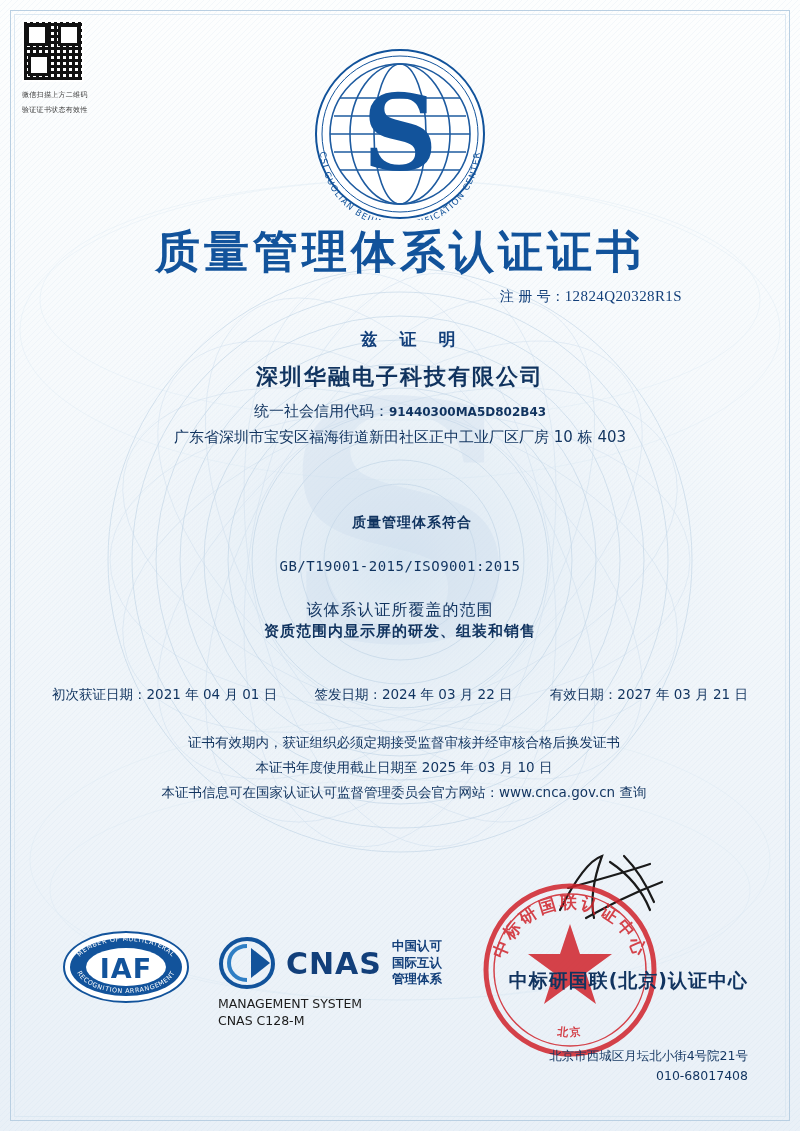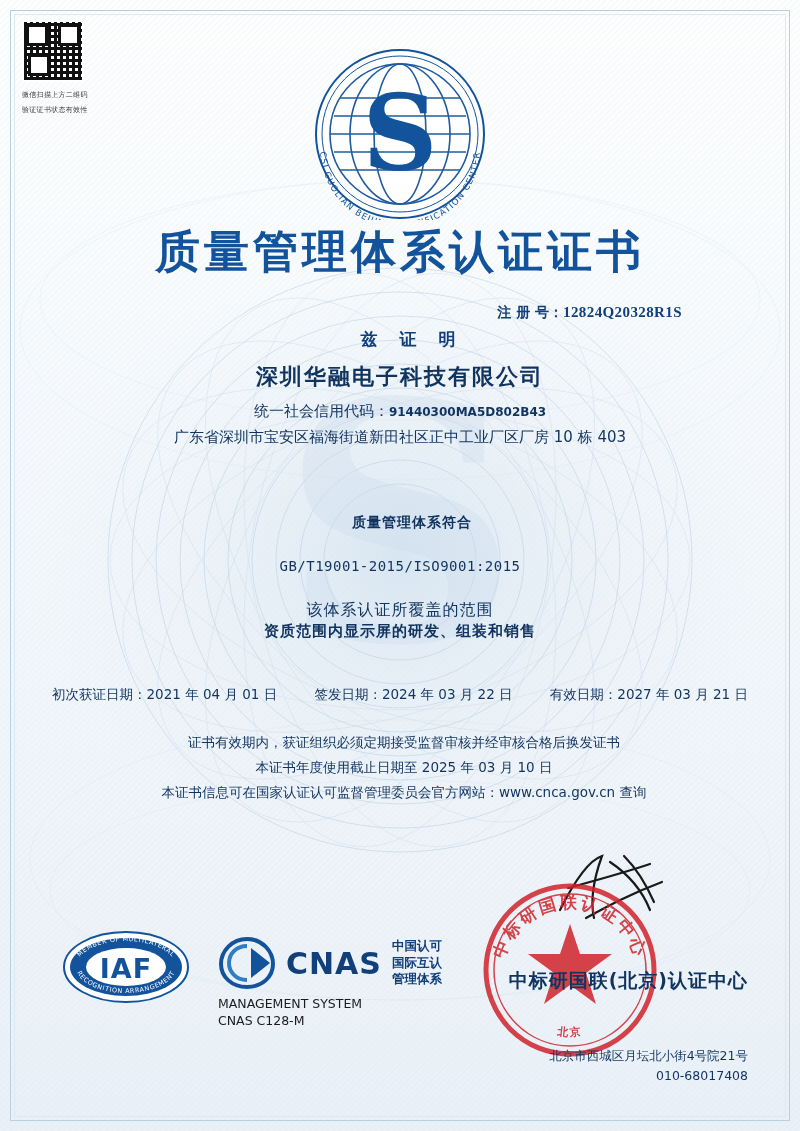--- a/index.html
+++ b/index.html
@@ -55,23 +55,23 @@
   .emblem{position:absolute;left:50%;top:48px;transform:translateX(-50%);width:232px;height:172px;}
 
   
   .title{
     position:absolute;left:0;right:0;top:222px;text-align:center;
     font-family:"DejaVu Sans", sans-serif;
     font-weight:bold;
     font-size:45px;letter-spacing:4px;color:#12539b;
   }
   .reg-no{
-    position:absolute;right:118px;top:304px;
-    font-family:"DejaVu Sans", sans-serif;
-    font-size:14px;color:#123f7a;font-weight:bold;
+    position:absolute;right:118px;top:288px;
+    font-family:"DejaVu Sans", sans-serif;
+    font-size:14px;color:#123f7a;
   }
   .reg-no .num{font-family:"Liberation Serif", serif;font-size:15px;letter-spacing:.4px;}
 
   .hereby{
     position:absolute;left:0;right:0;top:328px;text-align:center;
     font-family:"DejaVu Sans", sans-serif;
     font-weight:bold;font-size:17px;letter-spacing:8px;color:#123f7a;margin-left:24px;
   }
   .company{
     position:absolute;left:0;right:0;top:362px;text-align:center;

